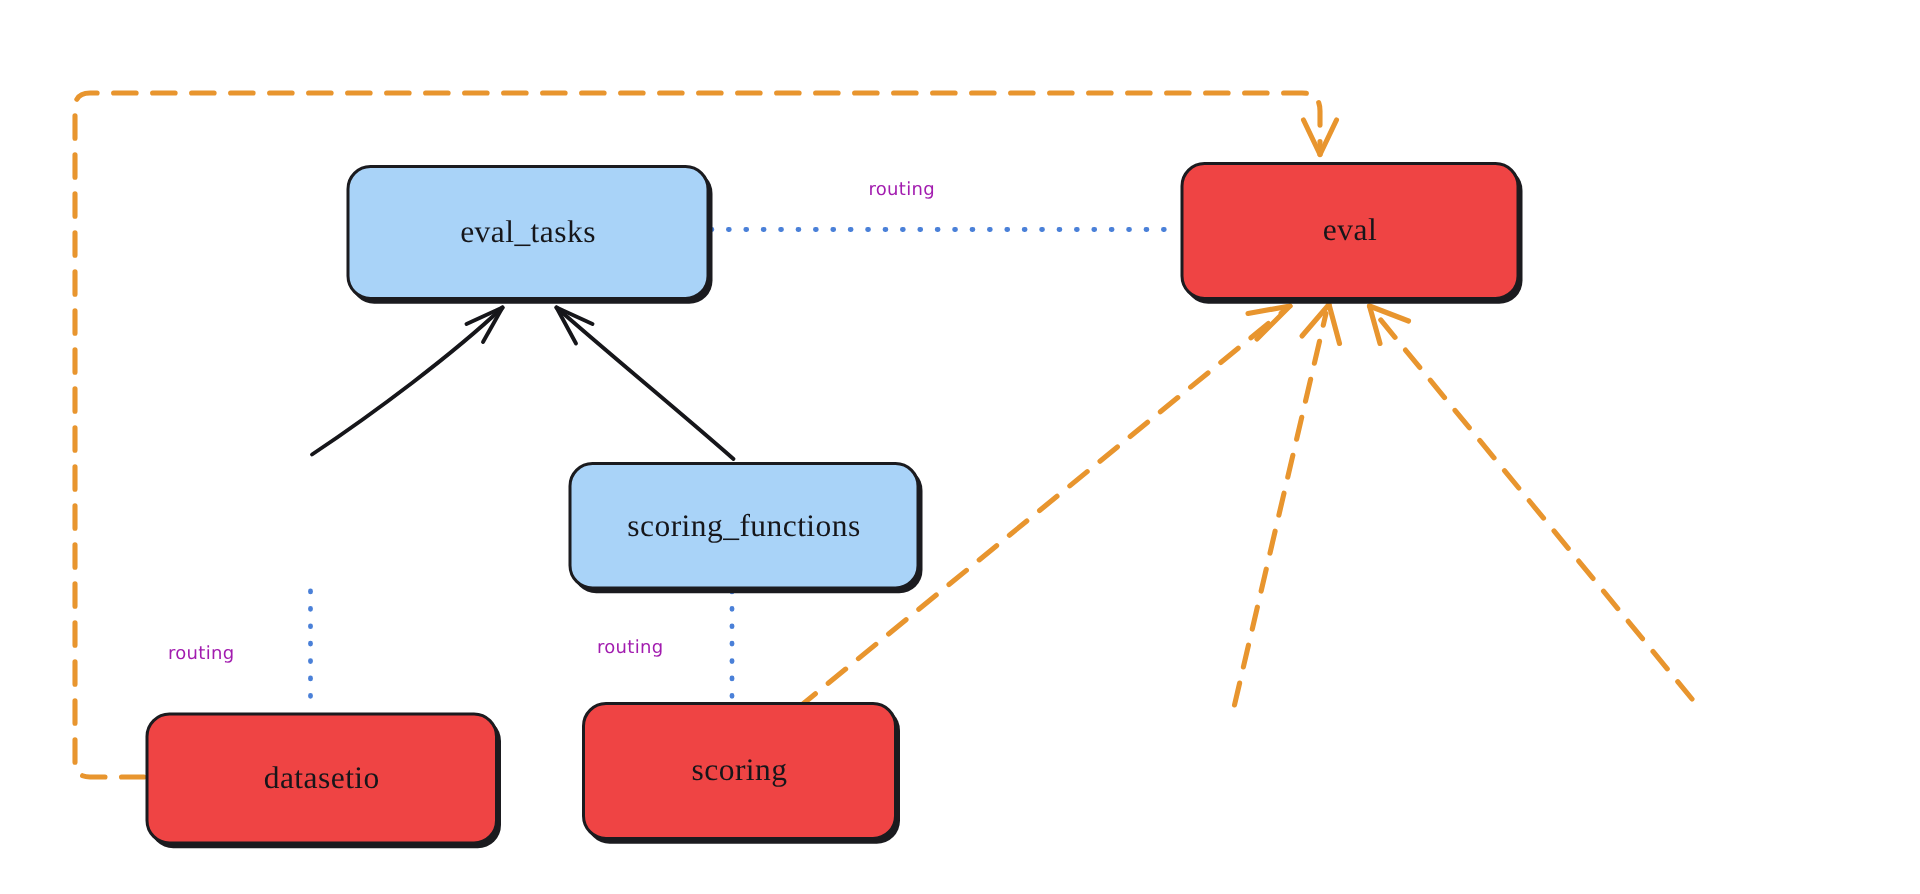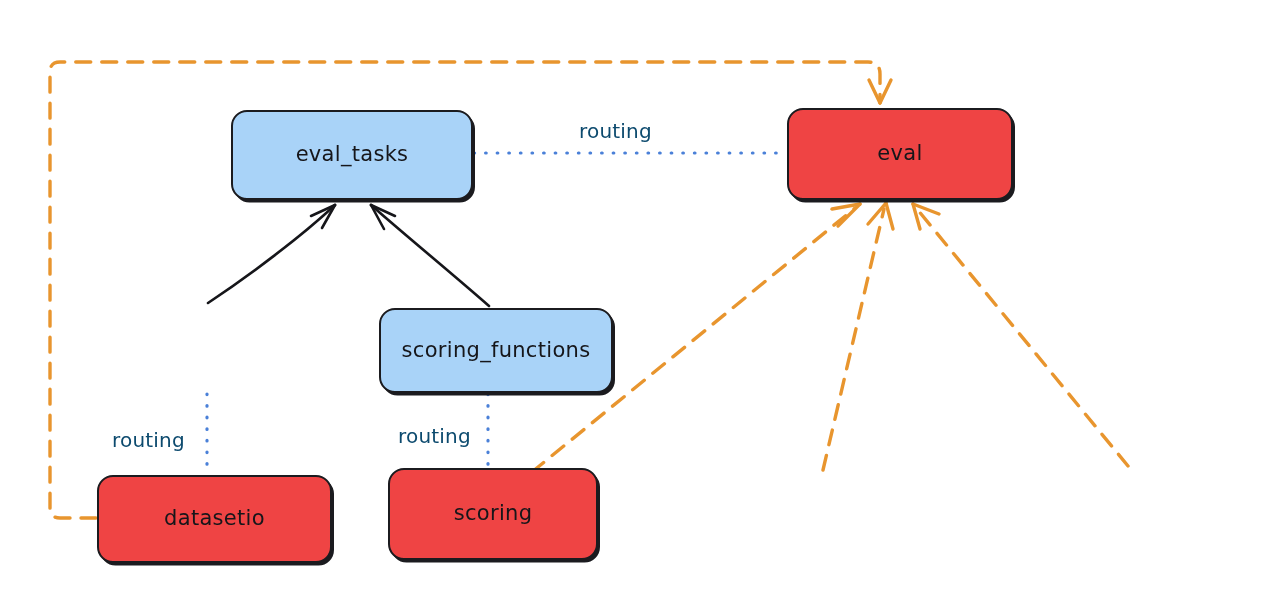--- a/index.html
+++ b/index.html
@@ -22,29 +22,30 @@
     border-radius: 16px;
     display: flex;
     align-items: center;
     justify-content: center;
     text-align: center;
     color: #16161a;
     font-size: 21px;
     letter-spacing: 0.3px;
     box-shadow: 2.5px 3px 0 -0.5px #1b1b1f;
     user-select: none;
+    font-family: Liberation Serif, serif;
   }
   .node.blue { background: #a9d3f8; }
   .node.green { background: #ef4444; }
   .node span { display: block; line-height: 1.1; }
 
   .edge-label {
     position: absolute;
-    color: #0c4a6e;
-    font-size: 20px;
+    color: #a21caf;
+    font-size: 12px;
     letter-spacing: 0.2px;
     white-space: nowrap;
     user-select: none;
   }
   svg.edges {
     position: absolute;
     left: 0; top: 0;
     width: 1280px;
     height: 596px;
     overflow: visible;

